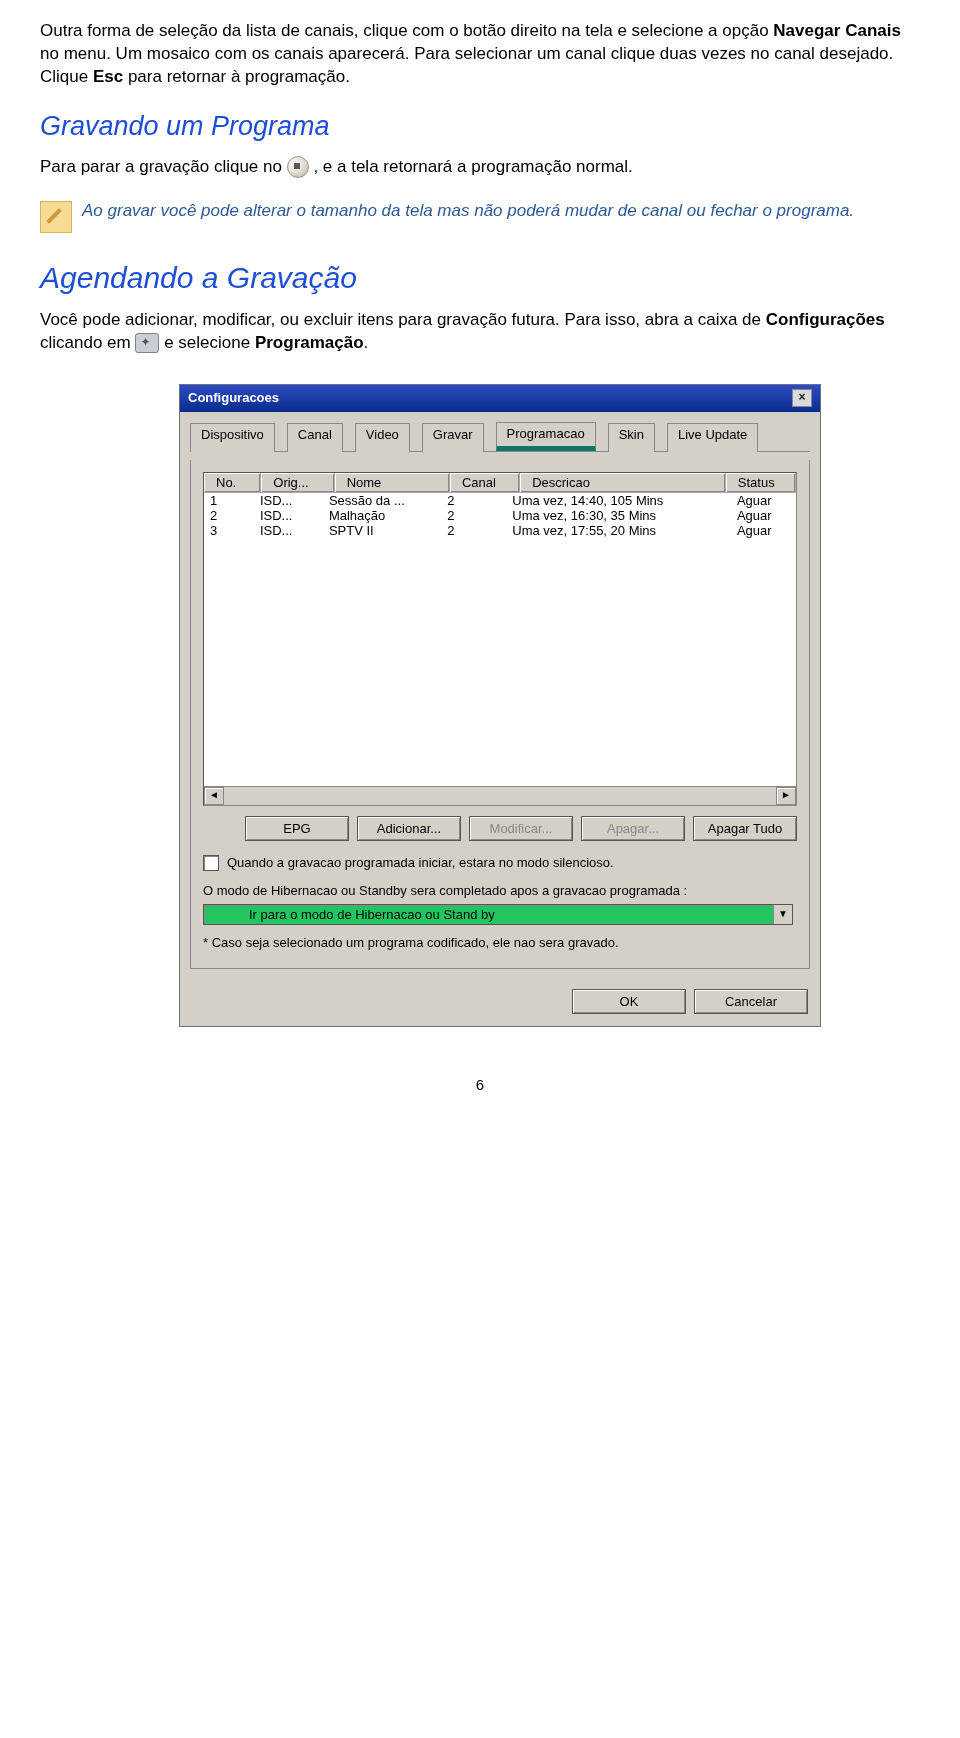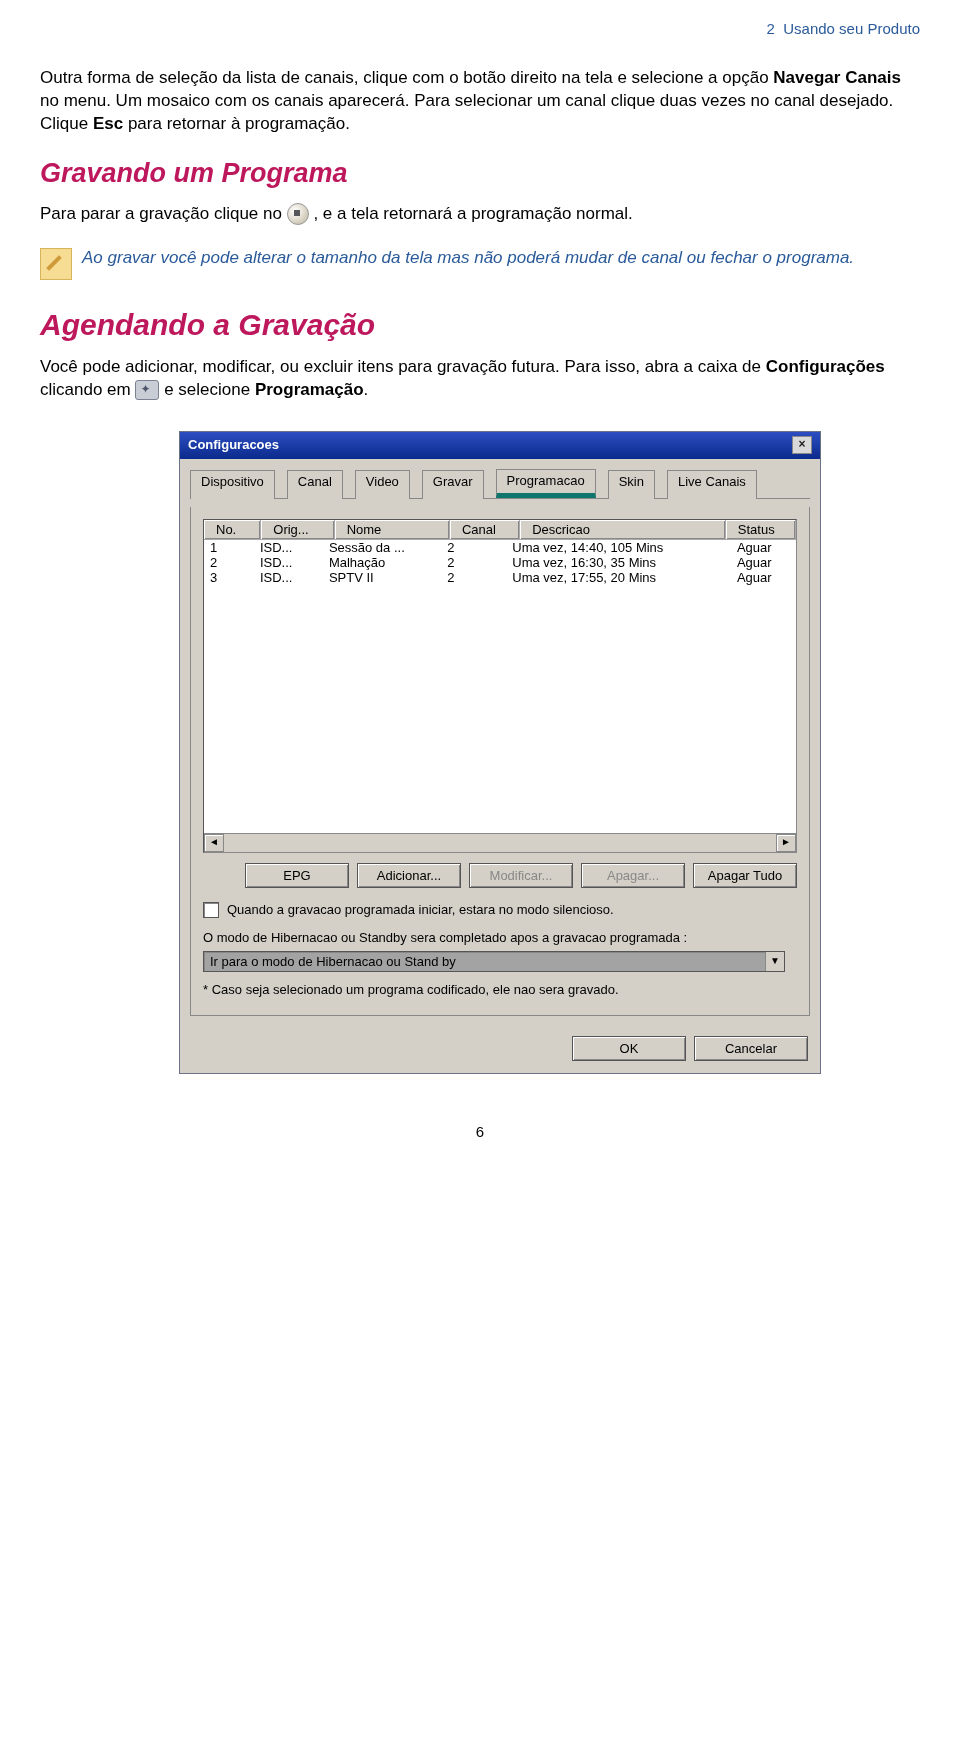--- a/index.html
+++ b/index.html
@@ -18,24 +18,24 @@
     font-size: 15px;
     margin-bottom: 30px;
   }
   .body-text {
     font-size: 17px;
     line-height: 1.35;
     margin: 0 0 22px 0;
   }
   .body-text b { font-weight: bold; }
   .section-title {
-    color: #be185d;
+    color: #1d4ed8;
     font-size: 27px;
     font-style: italic;
-    font-weight: bold;
+    font-weight: normal;
     margin: 8px 0 14px 0;
   }
   .section-title.large {
     font-size: 30px;
   }
   .inline-icon {
     display: inline-block;
     vertical-align: middle;
   }
   .rec-icon {
@@ -249,24 +249,25 @@
   }
   .chk {
     width: 14px; height: 14px;
     background: #fff;
     border: 1px solid #555;
     box-shadow: inset 1px 1px 0 #888;
   }
   .info-text { font-size: 13px; margin: 6px 0; }
   .dropdown {
     display: flex;
-    background: #a3a3a3;
+    background: #22c55e;
     border: 1px solid #555;
     box-shadow: inset 1px 1px 0 #888;
-    margin: 4px 12px 10px 0;
+    margin: 4px 4px 10px 0;
+    padding-left: 39px;
   }
   .dropdown .dd-text { flex:1; padding: 2px 6px; }
   .dropdown .dd-arrow {
     width: 18px;
     background: #d4d0c8;
     border-left: 1px solid #888;
     text-align: center;
     font-size: 10px;
     line-height: 18px;
   }
@@ -284,24 +285,20 @@
   .page-num {
     text-align: center;
     font-size: 15px;
     margin-top: 30px;
   }
 </style>
 </head>
 <body>
 
 <div class="page">
-  <div class="header">
-    <span>2</span>&nbsp;
-    <span>Usando seu Produto</span>
-  </div>
 
   <p class="body-text">
     <span>Outra forma de seleção da lista de canais, clique com o botão direito na tela e selecione a opção </span><b>Navegar Canais</b><span> no menu. Um mosaico com os canais aparecerá. Para selecionar um canal clique duas vezes no canal desejado. Clique </span><b>Esc</b><span> para retornar à programação.</span>
   </p>
 
   <h2 class="section-title">Gravando um Programa</h2>
 
 
   <p class="body-text">
     <span>Para parar a gravação clique no </span>
@@ -330,21 +327,21 @@
       <span class="close-btn">×</span>
     </div>
     <div class="dlg-body">
       <div class="tabs">
         <div class="tab">Dispositivo</div>
         <div class="tab">Canal</div>
         <div class="tab">Video</div>
         <div class="tab">Gravar</div>
         <div class="tab active">Programacao</div>
         <div class="tab">Skin</div>
-        <div class="tab">Live Canais</div>
+        <div class="tab">Live Update</div>
       </div>
       <div class="tab-panel">
         <div class="listview">
           <div class="lv-head">
             <div class="lv-col c-no">No.</div>
             <div class="lv-col c-orig">Orig...</div>
             <div class="lv-col c-nome">Nome</div>
             <div class="lv-col c-canal">Canal</div>
             <div class="lv-col c-desc">Descricao</div>
             <div class="lv-col c-stat">Status</div>

